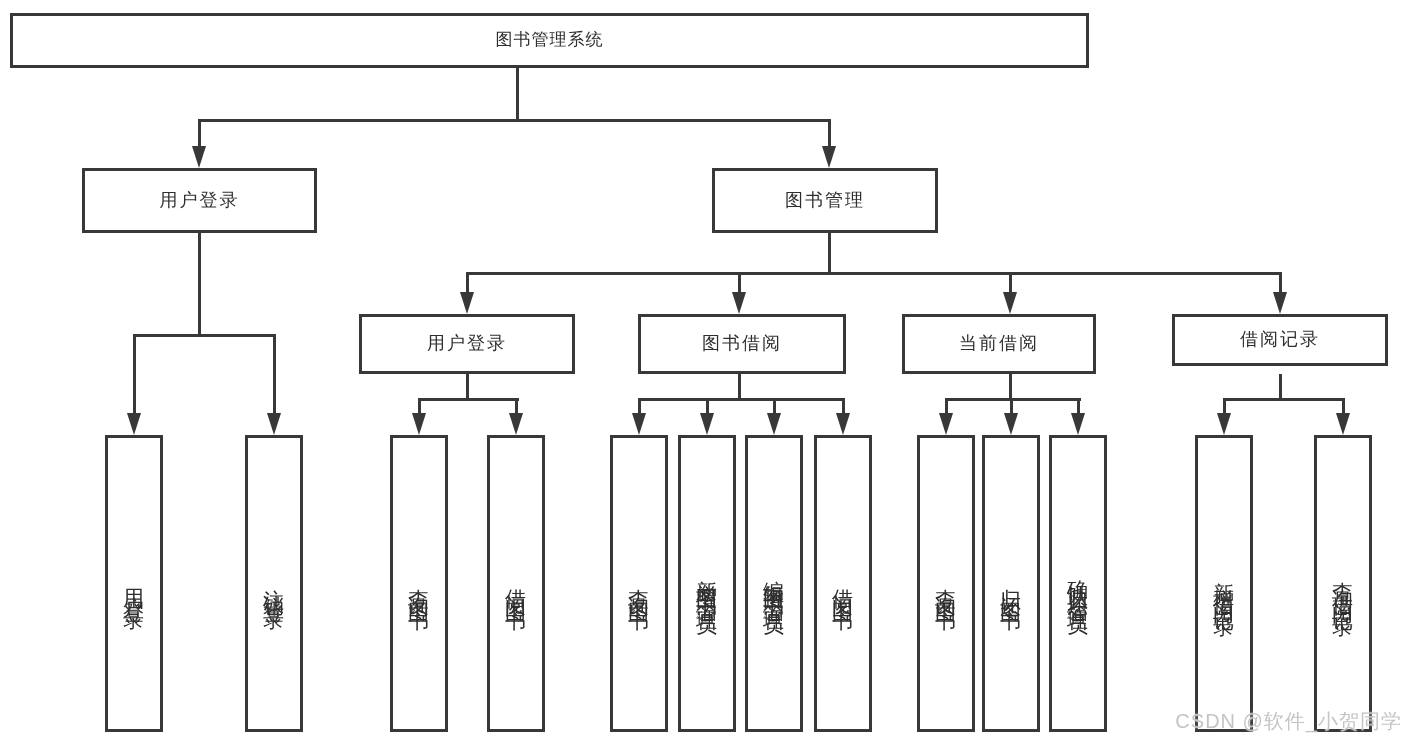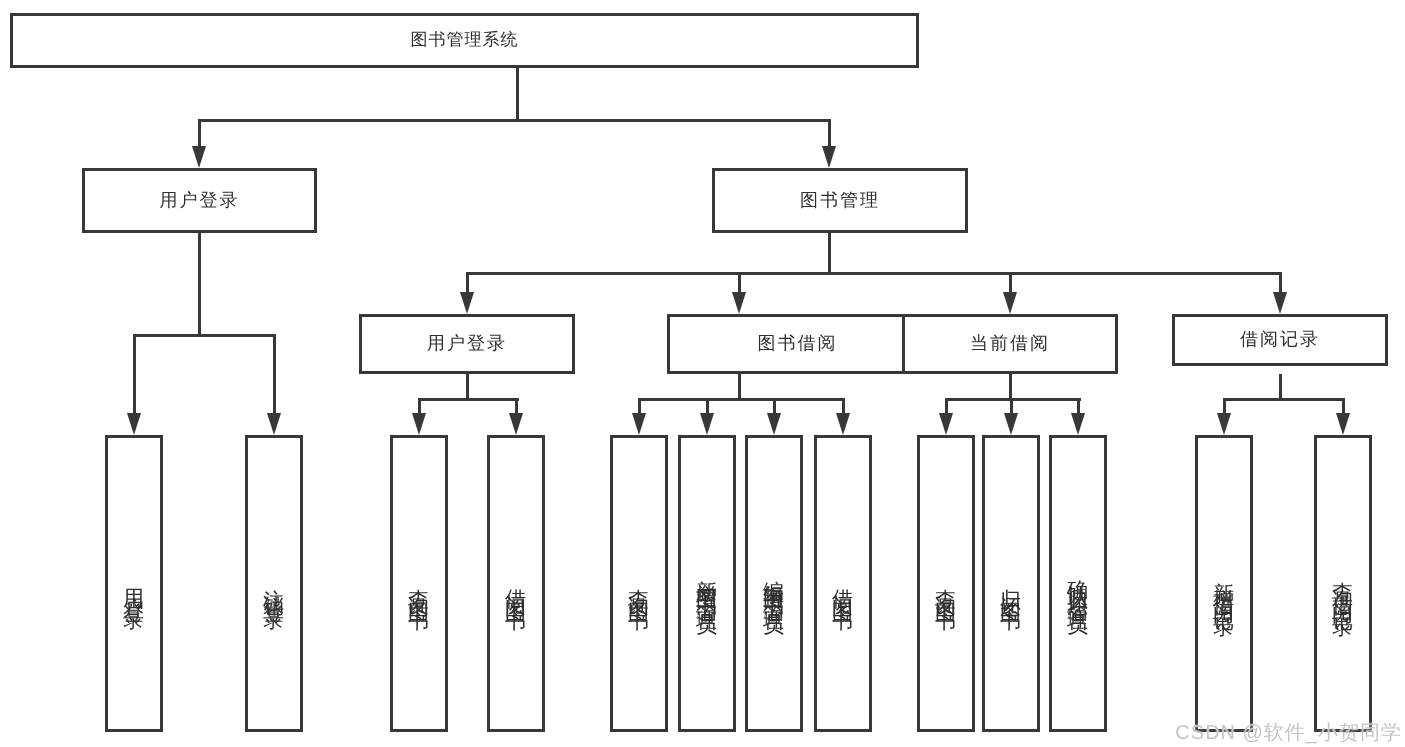--- a/index.html
+++ b/index.html
@@ -57,41 +57,41 @@
     position: absolute;
     width: 0;
     height: 0;
     border-left: 7px solid transparent;
     border-right: 7px solid transparent;
     border-top: 22px solid #383838;
   }
   .watermark {
     position: absolute;
     right: 3px;
-    bottom: 1px;
+    bottom: 12px;
     font-size: 20px;
     color: #c4c4c4;
     letter-spacing: 1px;
     z-index: 6;
     text-shadow: 0 0 2px #ffffff;
   }
 </style>
 </head>
 <body>
 
 <div id="diagram">
 
-  <div class="box box-h box-root" style="left:10px; top:13px; width:909px; height:55px;">图书管理系统</div>
+  <div class="box box-h box-root" style="left:10px; top:13px; width:1079px; height:55px;">图书管理系统</div>
 
   <div class="box box-h" style="left:82px; top:168px; width:235px; height:65px;">用户登录</div>
-  <div class="box box-h" style="left:712px; top:168px; width:256px; height:65px;">图书管理</div>
+  <div class="box box-h" style="left:712px; top:168px; width:226px; height:65px;">图书管理</div>
 
   <div class="box box-h" style="left:359px; top:314px; width:216px; height:60px;">用户登录</div>
-  <div class="box box-h" style="left:667px; top:314px; width:261px; height:60px;">图书借阅</div>
-  <div class="box box-h" style="left:902px; top:314px; width:216px; height:60px;">当前借阅</div>
+  <div class="box box-h" style="left:638px; top:314px; width:208px; height:60px;">图书借阅</div>
+  <div class="box box-h" style="left:902px; top:314px; width:194px; height:60px;">当前借阅</div>
   <div class="box box-h" style="left:1172px; top:314px; width:216px; height:52px;">借阅记录</div>
 
   <div class="box box-v" style="left:105px; top:435px; width:58px; height:297px;">用户登录</div>
   <div class="box box-v" style="left:245px; top:435px; width:58px; height:297px;">注销登录</div>
 
   <div class="box box-v" style="left:390px; top:435px; width:58px; height:297px;">查询图书</div>
   <div class="box box-v" style="left:487px; top:435px; width:58px; height:297px;">借阅图书</div>
 
   <div class="box box-v" style="left:610px; top:435px; width:58px; height:297px;">查询图书</div>
   <div class="box box-v" style="left:678px; top:435px; width:58px; height:297px; letter-spacing:5px;">新增图书（管理员）</div>

